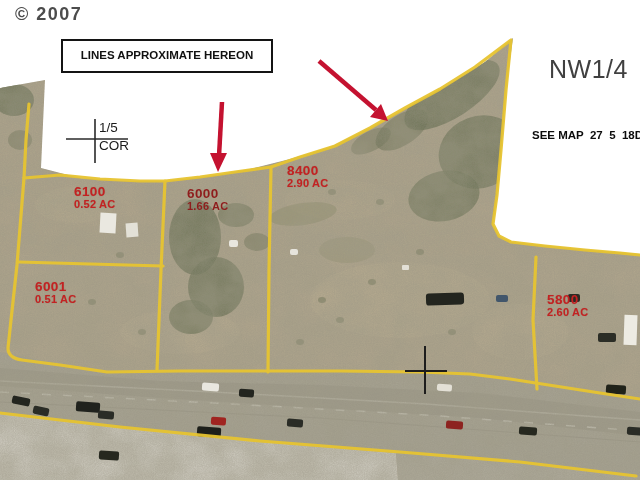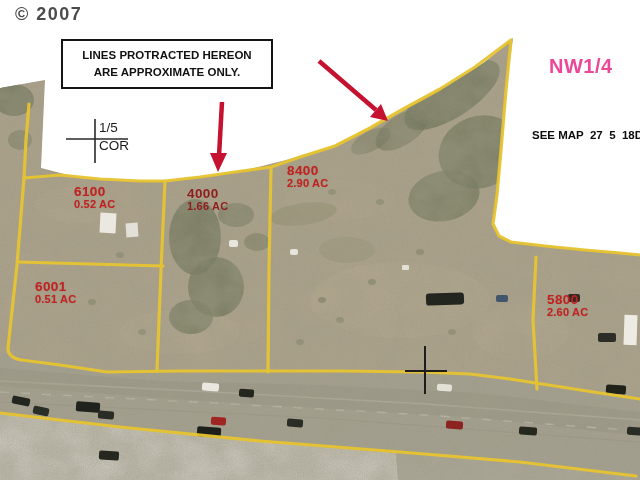--- a/index.html
+++ b/index.html
@@ -16,21 +16,21 @@
     left:15px;top:4px;font-size:18px;font-weight:700;color:#4c4c4c;
     letter-spacing:1.5px;
   }
   #disclaimer-box{
     left:61px;top:39px;width:200px;background:#ffffff;
     border:2px solid #141414;text-align:center;
     font-size:11.5px;font-weight:600;color:#111;line-height:1.45;
     padding:6px 4px 7px 4px;
   }
   #quadrant{
-    left:549px;top:55px;font-size:20px;font-weight:700;color:#ec4899;
+    left:549px;top:55px;font-size:25px;font-weight:400;color:#404040;
     letter-spacing:.5px;
   }
   #see-map{
     left:532px;top:129px;font-size:11.5px;font-weight:600;color:#0c0c0c;
     white-space:pre;
   }
   #quarter-corner-label{
     left:99px;top:119px;font-size:13.5px;font-weight:500;color:#1b1b1b;
     line-height:1.3;
   }
@@ -182,39 +182,38 @@
   </g>
   <g fill="#c41230" stroke="#c41230">
     <line x1="319" y1="61" x2="376" y2="110" stroke-width="4.5"></line>
     <polygon points="388,121 370,117 381,104" stroke="none"></polygon>
   </g>
 </svg>
 
 <div class="overlay" id="copyright">© 2007</div>
 
 <div class="overlay" id="disclaimer-box">
-  <div>LINES PROTRACTED HEREON</div>
-  <div>ARE APPROXIMATE ONLY.</div>
+  <div>LINES APPROXIMATE HEREON</div>
 </div>
 
 <div class="overlay" id="quadrant">NW1/4</div>
 
 <div class="overlay" id="see-map"><span>SEE MAP  27  5  18D</span></div>
 
 <div class="overlay" id="quarter-corner-label">
   <div>1/5</div>
   <div>COR</div>
 </div>
 
 <div class="parcel-lbl" id="lbl-6100">
   <span class="pid">6100</span>
   <span class="pac">0.52 AC</span>
 </div>
 <div class="parcel-lbl" id="lbl-6000">
-  <span class="pid">4000</span>
+  <span class="pid">6000</span>
   <span class="pac">1.66 AC</span>
 </div>
 <div class="parcel-lbl" id="lbl-5900">
   <span class="pid">8400</span>
   <span class="pac">2.90 AC</span>
 </div>
 <div class="parcel-lbl" id="lbl-6001">
   <span class="pid">6001</span>
   <span class="pac">0.51 AC</span>
 </div>

